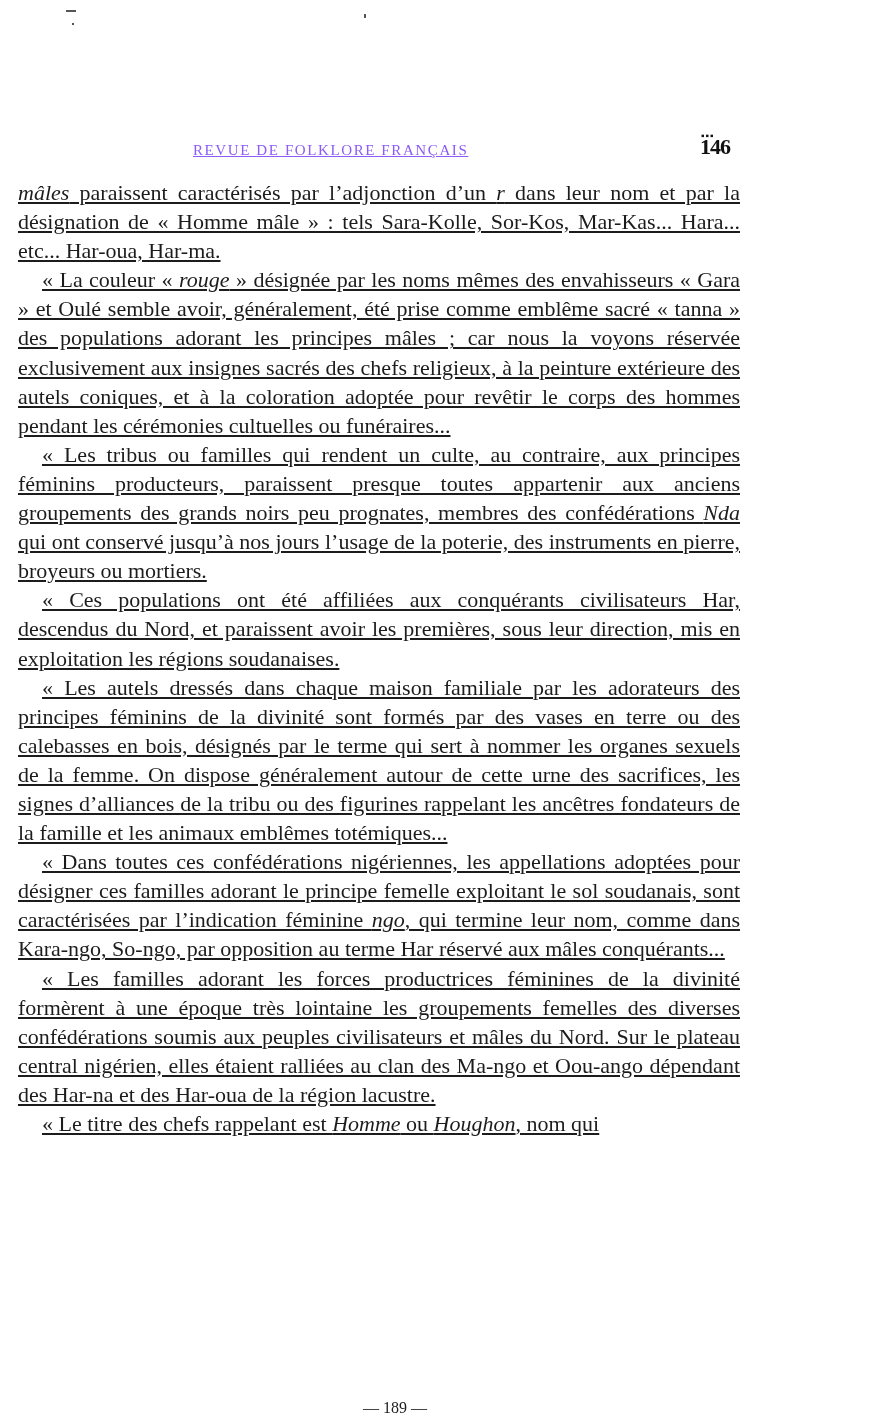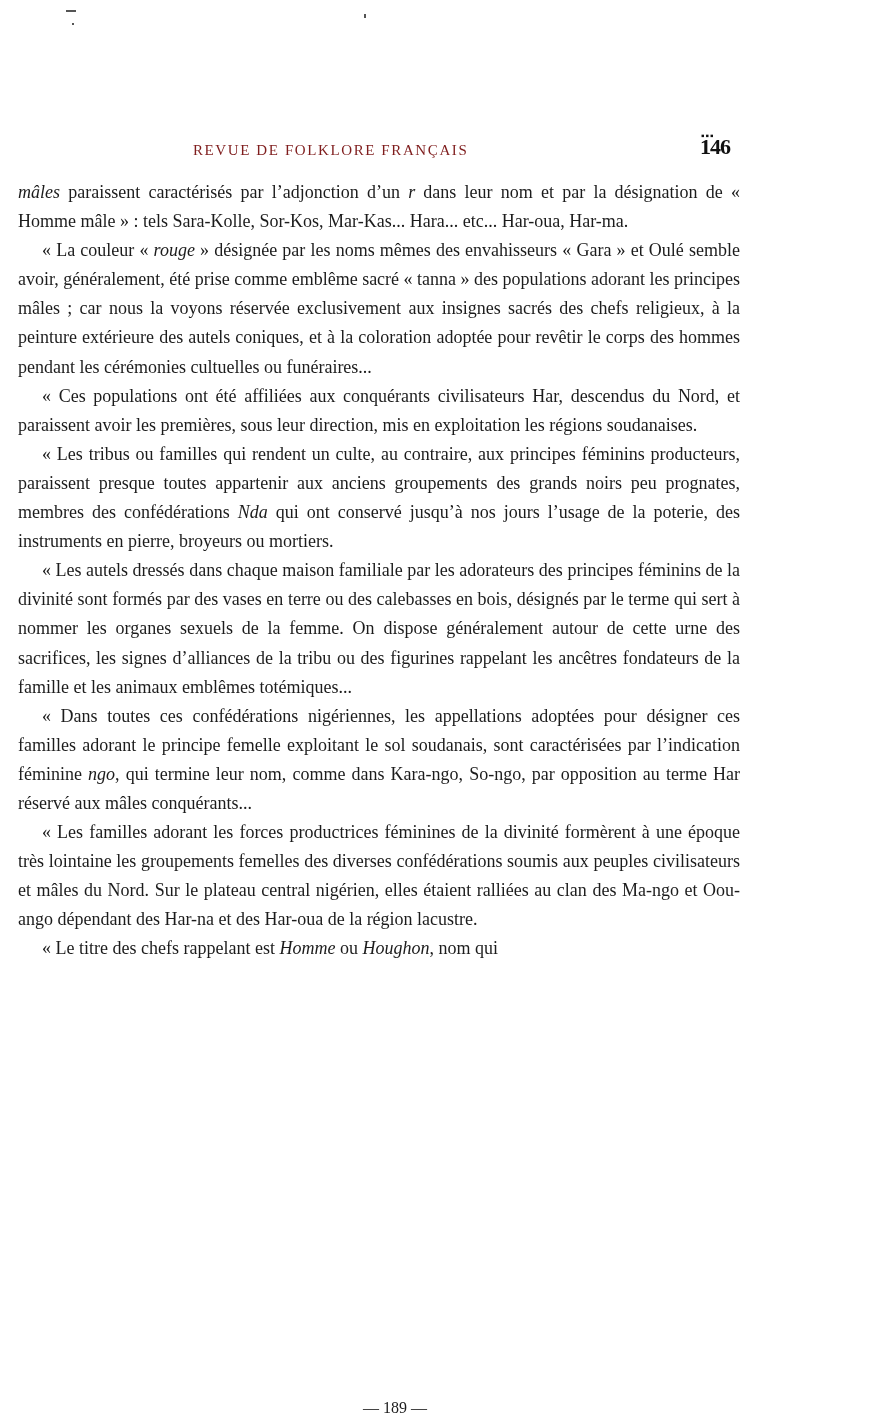--- a/index.html
+++ b/index.html
@@ -32,21 +32,22 @@
       left: 0;
       width: 881px;
       height: 24px;
     }
     .running-title {
       position: absolute;
       left: 193px;
       top: 2px;
       font-size: 15px;
       letter-spacing: 1.6px;
-      color: #7f1d1d;
+      color: #8b5cf6;
+      text-decoration: underline;
     }
     .running-num {
       position: absolute;
       left: 700px;
       top: -6px;
       font-size: 22px;
       font-weight: bold;
       color: #111;
       letter-spacing: -1px;
     }
@@ -55,24 +56,25 @@
       top: -4px;
       left: 1px;
       font-size: 10px;
       letter-spacing: 1px;
     }
     .body-text {
       position: absolute;
       left: 18px;
       top: 178px;
       width: 722px;
-      font-size: 18px;
+      font-size: 22px;
       line-height: 29.1px;
       text-align: justify;
       color: #1c1c1c;
+      text-decoration: underline;
     }
     .body-text p {
       margin: 0;
       text-indent: 24px;
       text-align: justify;
       text-align-last: left;
     }
     .body-text p.cont {
       text-indent: 0;
     }
@@ -100,22 +102,22 @@
     <span class="running-title">REVUE DE FOLKLORE FRANÇAIS</span>
     <span class="running-num">
       <span class="dots">▪▪▪</span>
       <span>146</span>
     </span>
   </div>
 
   <div class="body-text">
     <p class="cont"><i>mâles</i><span> paraissent caractérisés par l’adjonction d’un </span><i>r</i><span> dans leur nom et par la désignation de « Homme mâle » : tels Sara-Kolle, Sor-Kos, Mar-Kas... Hara... etc... Har-oua, Har-ma.</span></p>
     <p><span>« La couleur « </span><i>rouge</i><span> » désignée par les noms mêmes des envahisseurs « Gara » et Oulé semble avoir, généralement, été prise comme emblême sacré « tanna » des populations adorant les principes mâles ; car nous la voyons réservée exclusivement aux insignes sacrés des chefs religieux, à la peinture extérieure des autels coniques, et à la coloration adoptée pour revêtir le corps des hommes pendant les cérémonies cultuelles ou funéraires...</span></p>
+    <p><span>« Les tribus ou familles qui rendent un culte, au contraire, aux principes féminins producteurs, paraissent presque toutes appartenir aux anciens groupements des grands noirs peu prognates, membres des confédérations </span><i>Nda</i><span> qui ont conservé jusqu’à nos jours l’usage de la poterie, des instruments en pierre, broyeurs ou mortiers.</span></p>
     <p><span>« Ces populations ont été affiliées aux conquérants civilisateurs Har, descendus du Nord, et paraissent avoir les premières, sous leur direction, mis en exploitation les régions soudanaises.</span></p>
-    <p><span>« Les tribus ou familles qui rendent un culte, au contraire, aux principes féminins producteurs, paraissent presque toutes appartenir aux anciens groupements des grands noirs peu prognates, membres des confédérations </span><i>Nda</i><span> qui ont conservé jusqu’à nos jours l’usage de la poterie, des instruments en pierre, broyeurs ou mortiers.</span></p>
     <p><span>« Les autels dressés dans chaque maison familiale par les adorateurs des principes féminins de la divinité sont formés par des vases en terre ou des calebasses en bois, désignés par le terme qui sert à nommer les organes sexuels de la femme. On dispose généralement autour de cette urne des sacrifices, les signes d’alliances de la tribu ou des figurines rappelant les ancêtres fondateurs de la famille et les animaux emblêmes totémiques...</span></p>
     <p><span>« Dans toutes ces confédérations nigériennes, les appellations adoptées pour désigner ces familles adorant le principe femelle exploitant le sol soudanais, sont caractérisées par l’indication féminine </span><i>ngo</i><span>, qui termine leur nom, comme dans Kara-ngo, So-ngo, par opposition au terme Har réservé aux mâles conquérants...</span></p>
     <p><span>« Les familles adorant les forces productrices féminines de la divinité formèrent à une époque très lointaine les groupements femelles des diverses confédérations soumis aux peuples civilisateurs et mâles du Nord. Sur le plateau central nigérien, elles étaient ralliées au clan des Ma-ngo et Oou-ango dépendant des Har-na et des Har-oua de la région lacustre.</span></p>
     <p><span>« Le titre des chefs rappelant est </span><i>Homme</i><span> ou </span><i>Houghon</i><span>, nom qui</span></p>
   </div>
 
   <div class="folio">— 189 —</div>
 </div>
 
 </body></html>

